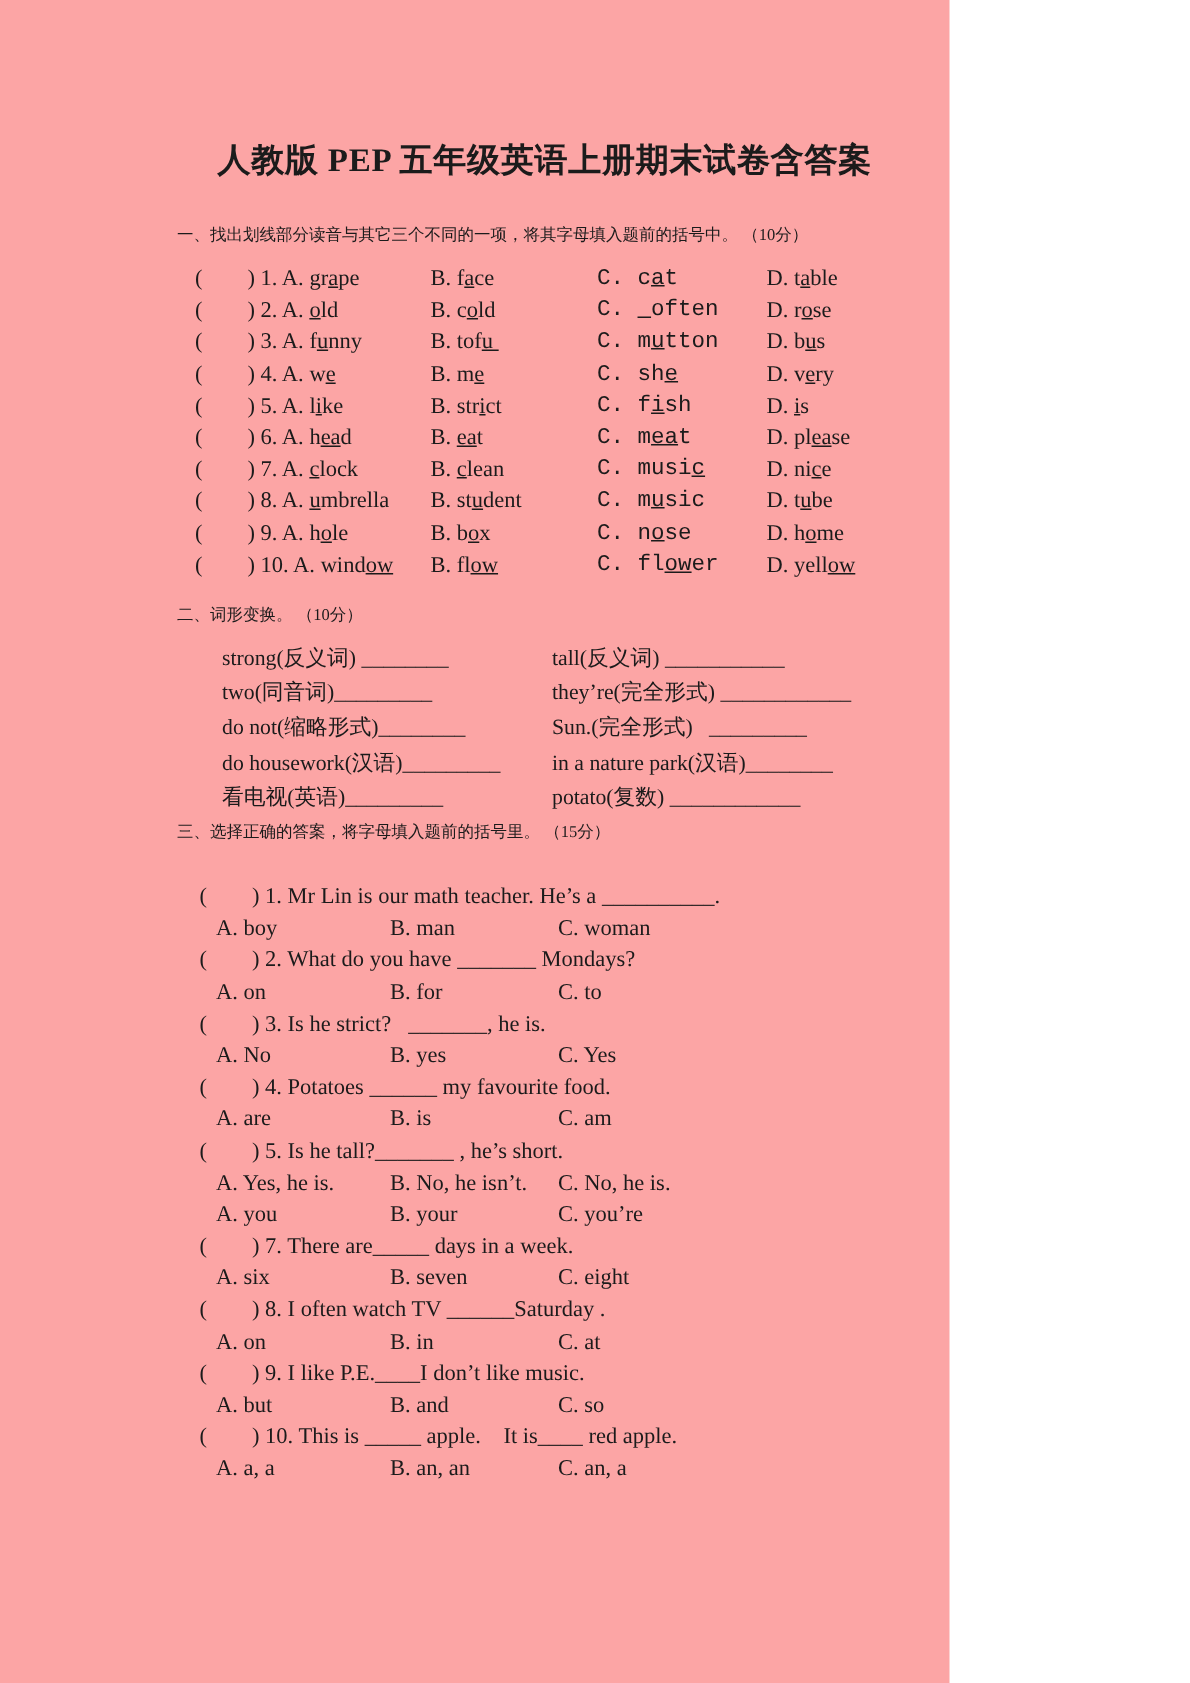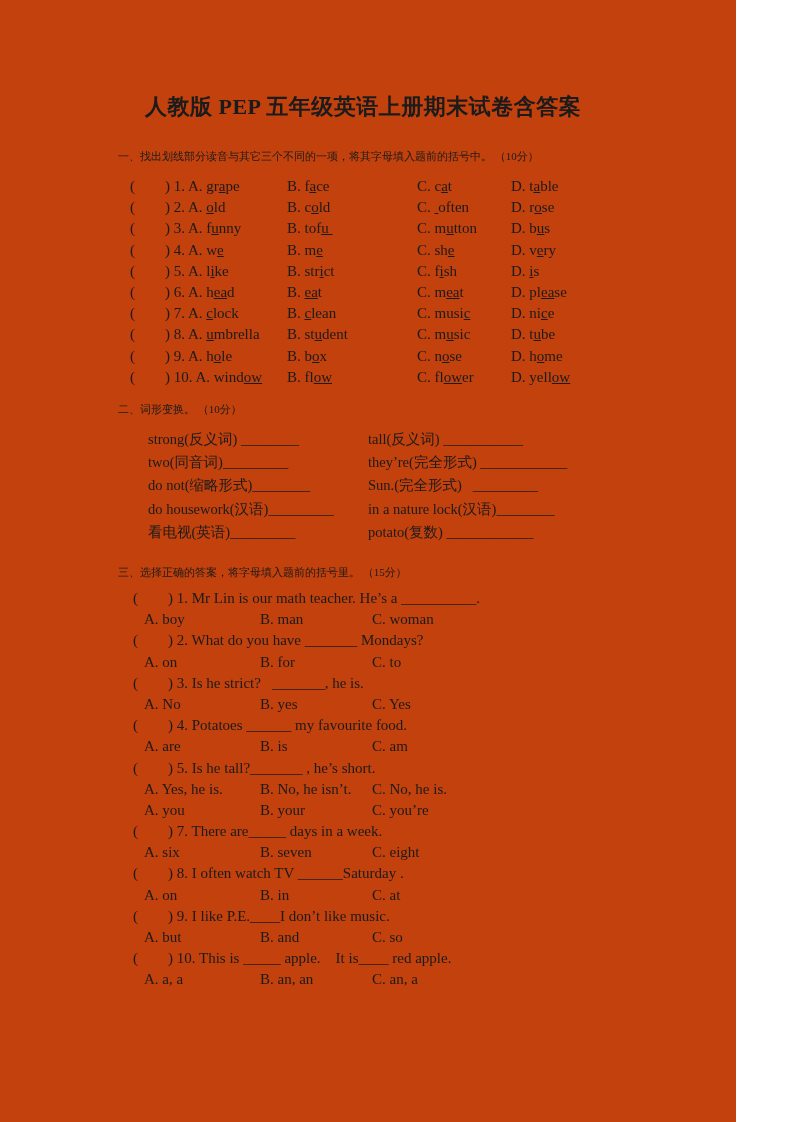--- a/index.html
+++ b/index.html
@@ -1,20 +1,20 @@
 <!DOCTYPE html>
 <html><head>
 <meta charset="utf-8">
 <style>
   html, body { margin: 0; padding: 0; background: #ffffff; }
   .page {
     position: relative;
-    width: 736px;
+    width: 633px;
     height: 1122px;
-    background: #c2410c;
+    background: #fca5a5;
     color: #1b1b1b;
     font-family: "Liberation Serif", "DejaVu Serif", serif;
     overflow: hidden;
   }
   .doc-title {
     position: absolute;
     left: 145px;
     top: 92px;
     font-size: 22px;
     font-weight: 700;
@@ -22,37 +22,37 @@
     white-space: pre;
   }
   .heading {
     position: absolute;
     left: 118px;
     font-size: 11px;
     white-space: pre;
   }
   #h1 { top: 149px; }
   #h2 { top: 402px; }
-  #h3 { top: 565px; text-align: right; }
+  #h3 { top: 547px; text-align: right; }
   .rows { position: absolute; left: 0; right: 0; }
   #s1-rows { top: 177px; font-size: 15px; }
   #s2-rows { top: 430px; font-size: 14.5px; }
   #s3-rows { top: 589px; font-size: 15px; }
   .row { position: relative; padding-left: 28px; }
   .r21 { height: 21.2px; }
   .r23 { height: 23.2px; }
   .cell {
     position: absolute;
     top: 0;
     white-space: pre;
     line-height: 18px;
   }
   .s1c0 { left: 130px; }
   .s1c1 { left: 287px; }
-  .s1c2 { left: 417px; }
+  .s1c2 { left: 398px; font-family: Liberation Mono, monospace; }
   .s1c3 { left: 511px; }
   .s2l { left: 148px; }
   .s2r { left: 368px; }
   .qline { left: 133px; }
   .oa { left: 144px; }
   .ob { left: 260px; }
   .oc { left: 372px; text-align: right; }
   .u { text-decoration: underline; }
 </style>
 </head>
@@ -152,21 +152,21 @@
         <span class="cell s2r">they’re(完全形式) ____________</span>
       </div>
 
       <div class="row r23">
         <span class="cell s2l">do not(缩略形式)________</span>
         <span class="cell s2r">Sun.(完全形式)   _________</span>
       </div>
 
       <div class="row r23">
         <span class="cell s2l">do housework(汉语)_________</span>
-        <span class="cell s2r">in a nature lock(汉语)________</span>
+        <span class="cell s2r">in a nature park(汉语)________</span>
       </div>
 
       <div class="row r23">
         <span class="cell s2l">看电视(英语)_________</span>
         <span class="cell s2r">potato(复数) ____________</span>
       </div>
 
   </div>
 
   <div id="h3" class="heading">三、选择正确的答案，将字母填入题前的括号里。 （15分）</div>

